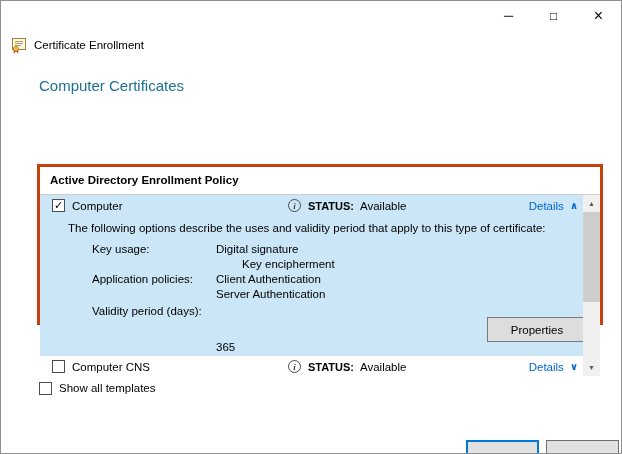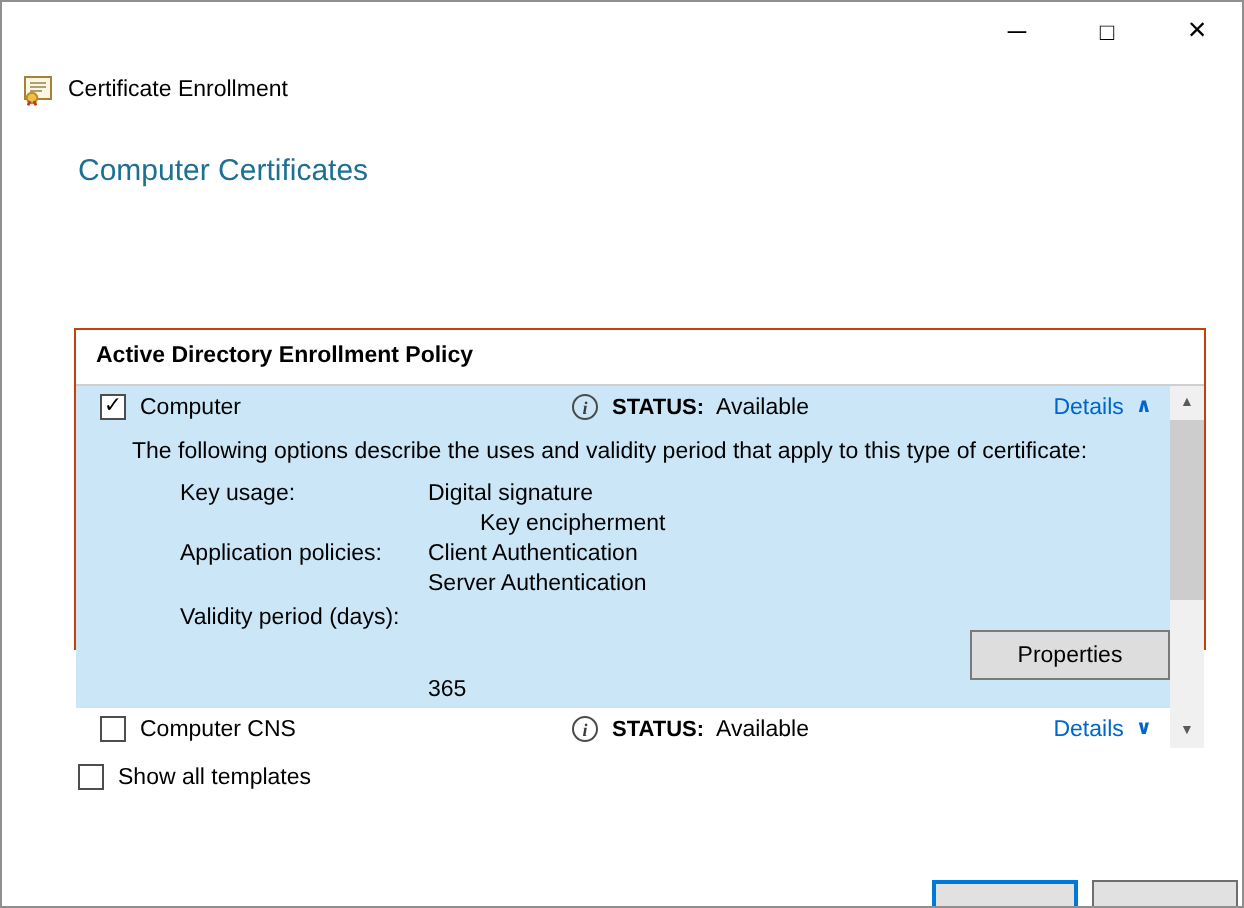--- a/index.html
+++ b/index.html
@@ -22,21 +22,21 @@
   .win-btn.max { font-size:12px; }
   .win-btn.close { font-size:16px; }
   .app-row { position:absolute; left:10px; top:36px; display:flex; align-items:center; gap:7px; }
   .app-title { font-size:11.5px; }
   
   .page-heading { position:absolute; left:38px; top:76px; font-size:15px; color:#1d6f93; }
   .page-desc { position:absolute; left:38px; top:112px; width:560px; line-height:16px; }
   
   .panel {
     position:absolute; left:36px; top:163px; width:566px; height:161px;
-    border:1px solid #c2410c; background:#bef264;
+    border:3px solid #c2410c; background:#bef264;
   }
   .panel-header {
     height:28px; line-height:27px; padding-left:10px; font-weight:bold;
     border-bottom:1px solid #cfcfcf; background:#fff;
   }
   .panel-content { position:relative; height:181px; }
   .rows { position:absolute; left:0; top:0; width:547px; }
   .template-block.selected { background:#cbe6f7; }
   .tpl-row { position:relative; height:21px; display:flex; align-items:center; padding-left:12px; }
   .cb {
@@ -71,21 +71,21 @@
   
   .scrollbar { position:absolute; right:0; top:0; width:17px; height:181px; background:#f0f0f0; }
   .scroll-btn {
     position:absolute; left:0; width:17px; height:17px; color:#5a5a5a; font-size:7px;
     display:flex; align-items:center; justify-content:center; cursor:pointer;
   }
   .scroll-btn.up { top:0; }
   .scroll-btn.down { bottom:0; }
   .scroll-thumb { position:absolute; left:0; top:17px; width:17px; height:90px; background:#cdcdcd; }
   
-  .show-all { position:absolute; left:38px; top:381px; display:flex; align-items:center; }
+  .show-all { position:absolute; left:38px; top:381px; display:flex; }
   .show-all .cb { margin-right:7px; }
   .btn {
     position:absolute; top:439px; height:42px; font-size:11.5px;
     display:flex; align-items:center; justify-content:center;
     background:#e1e1e1; cursor:pointer;
   }
   .btn.enroll { left:465px; width:73px; border:2px solid #0078d7; }
   .btn.cancel { left:545px; width:73px; border:1px solid #6e6e6e; }
 </style>
 </head>

